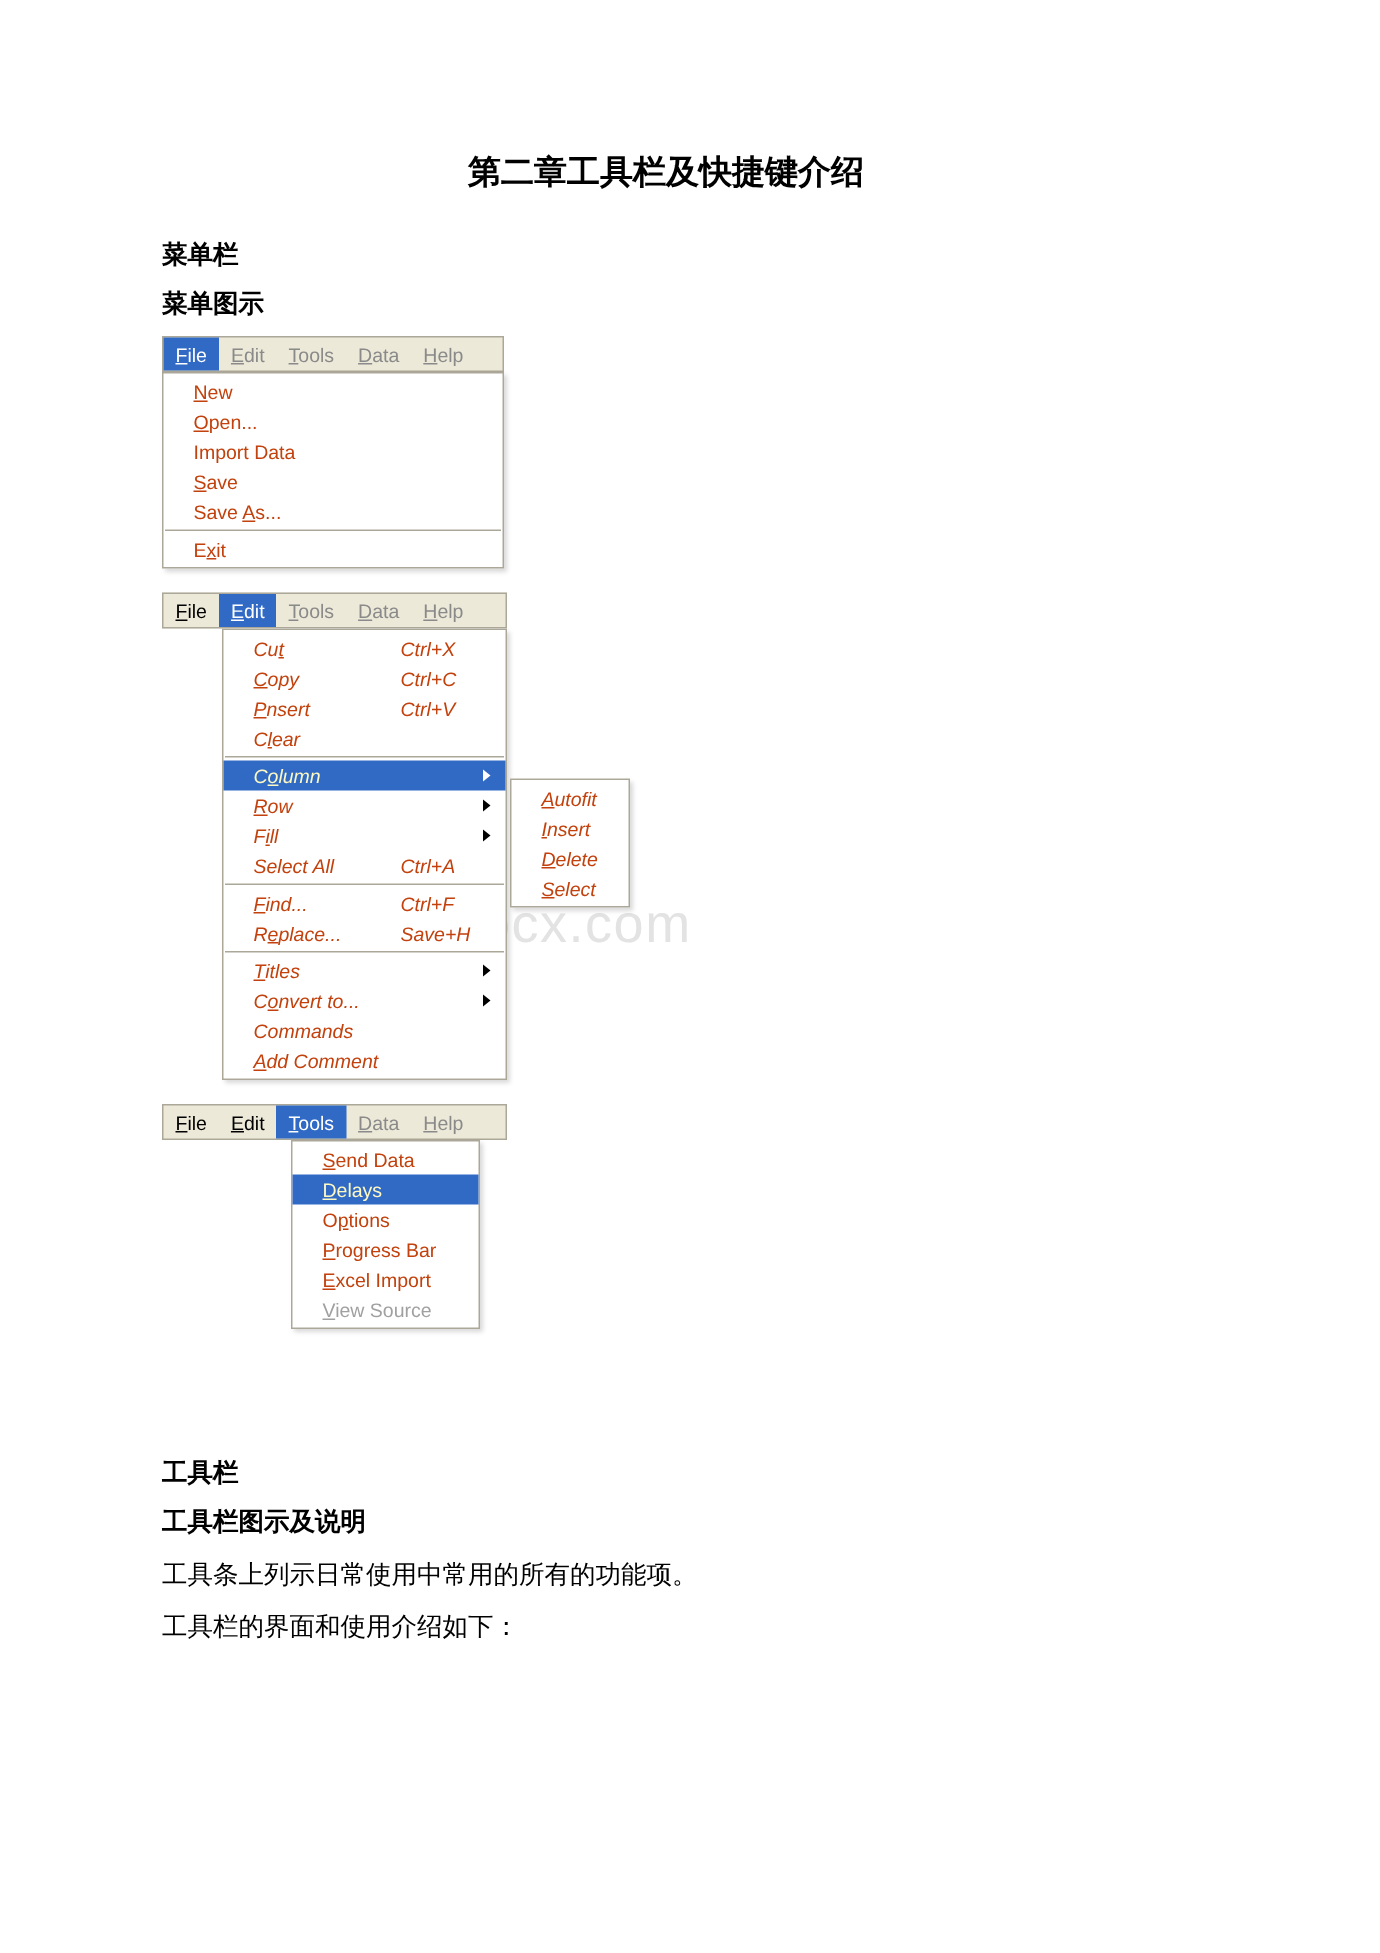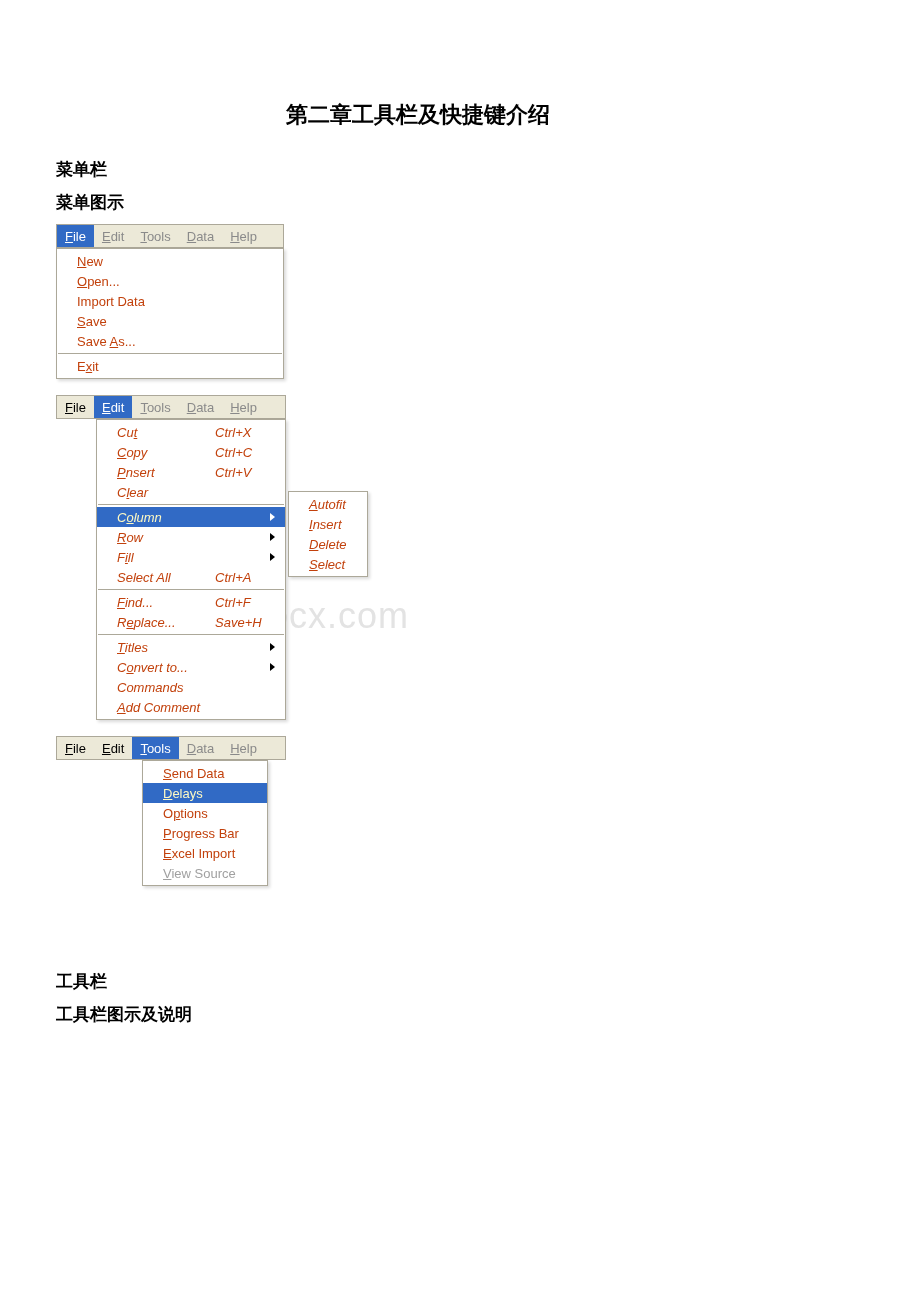--- a/index.html
+++ b/index.html
@@ -3,21 +3,21 @@
 <meta charset="utf-8">
 <style>
   body {
     margin: 0;
     padding: 0;
     background: #ffffff;
     font-family: "SimSun", "宋体", serif;
     width: 920px;
   }
   .page {
-    padding: 100px 140px 60px 56px;
+    padding: 100px 140px 60px 108px;
   }
   .title {
     text-align: center;
     font-size: 22px;
     font-weight: bold;
     margin-bottom: 28px;
   }
   .section {
     font-size: 17px;
     font-weight: bold;
@@ -97,21 +97,21 @@
   
   .file-panel { width: 228px; }
   .file-panel .dropdown { margin-left: 0; }
 
   
   .edit-panel { width: 320px; position: relative; }
   .edit-panel .menubar { width: 228px; }
   .edit-dropdown-wrap { display: flex; font-style: italic; }
   .edit-dropdown { width: 188px; margin-left: 40px; }
   .submenu { width: 78px; margin-left: 2px; }
-  .submenu-holder { display:flex; flex-direction:column; justify-content:flex-start; margin-top: 72px; }
+  .submenu-holder { display:flex; flex-direction:column; justify-content:flex-start; margin-top: 100px; }
 
   
   .tools-panel .menubar { width: 228px; }
   .tools-dropdown { width: 124px; margin-left: 86px; }
 
   .watermark {
     position: absolute;
     color: #e3e3e3;
     font-size: 36px;
     letter-spacing: 1px;
@@ -304,14 +304,16 @@
       <div class="row disabled">
           <span class="label"><span class="u-hot">V</span><span>iew Source</span></span>
         </div>
     </div>
   </div>
 
   <div style="height:60px"></div>
 
   <div class="section">工具栏</div>
   <div class="section">工具栏图示及说明</div>
+  <div class="para">工具条上列示日常使用中常用的所有的功能项。</div>
+  <div class="para">工具栏的界面和使用介绍如下：</div>
 
 </div>
 
 </body></html>

